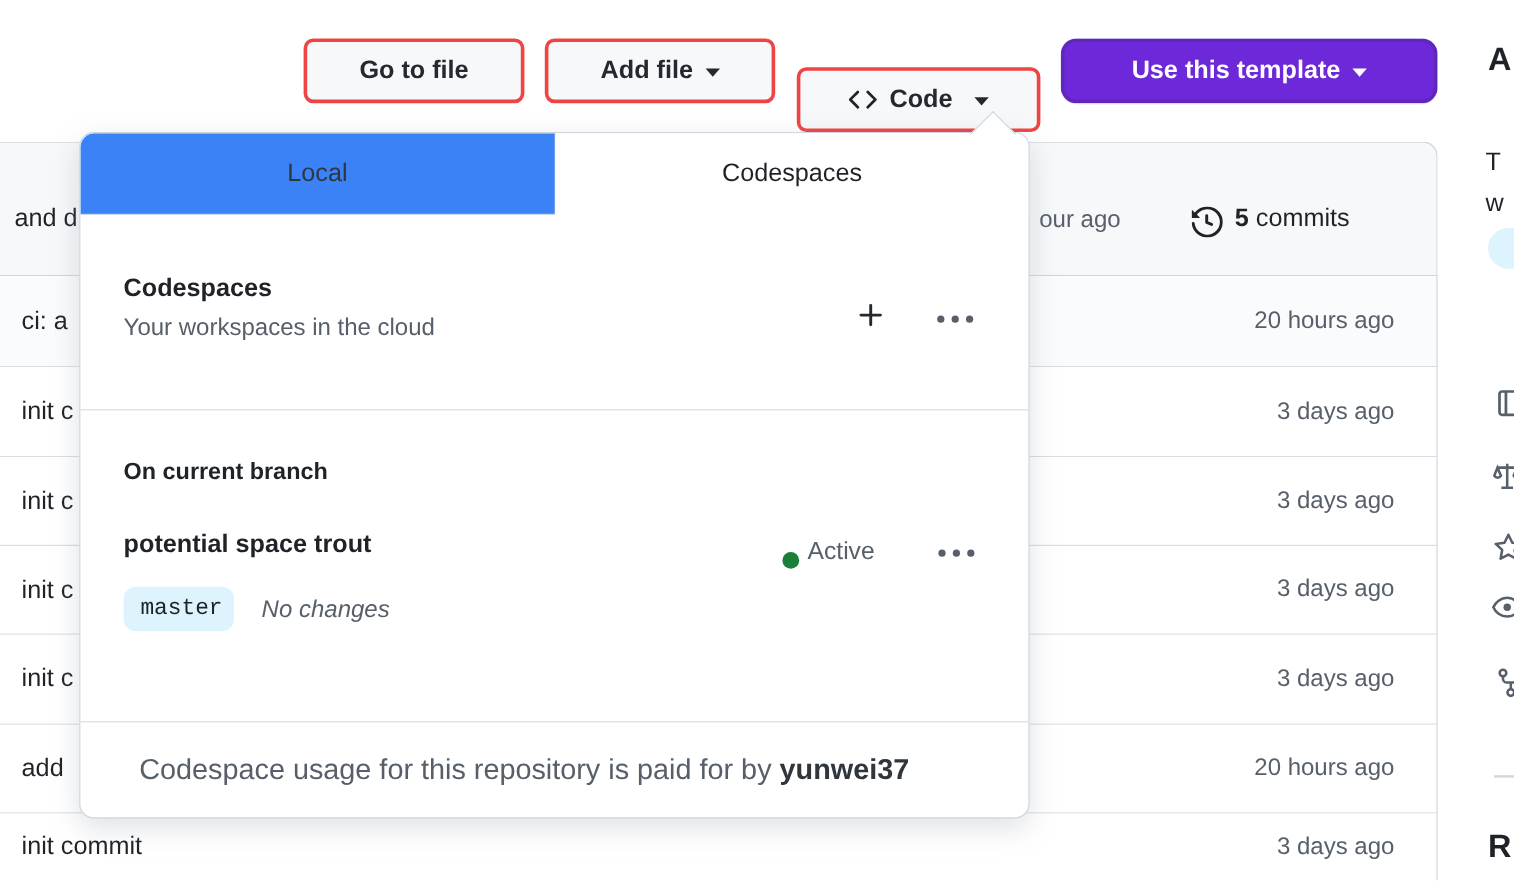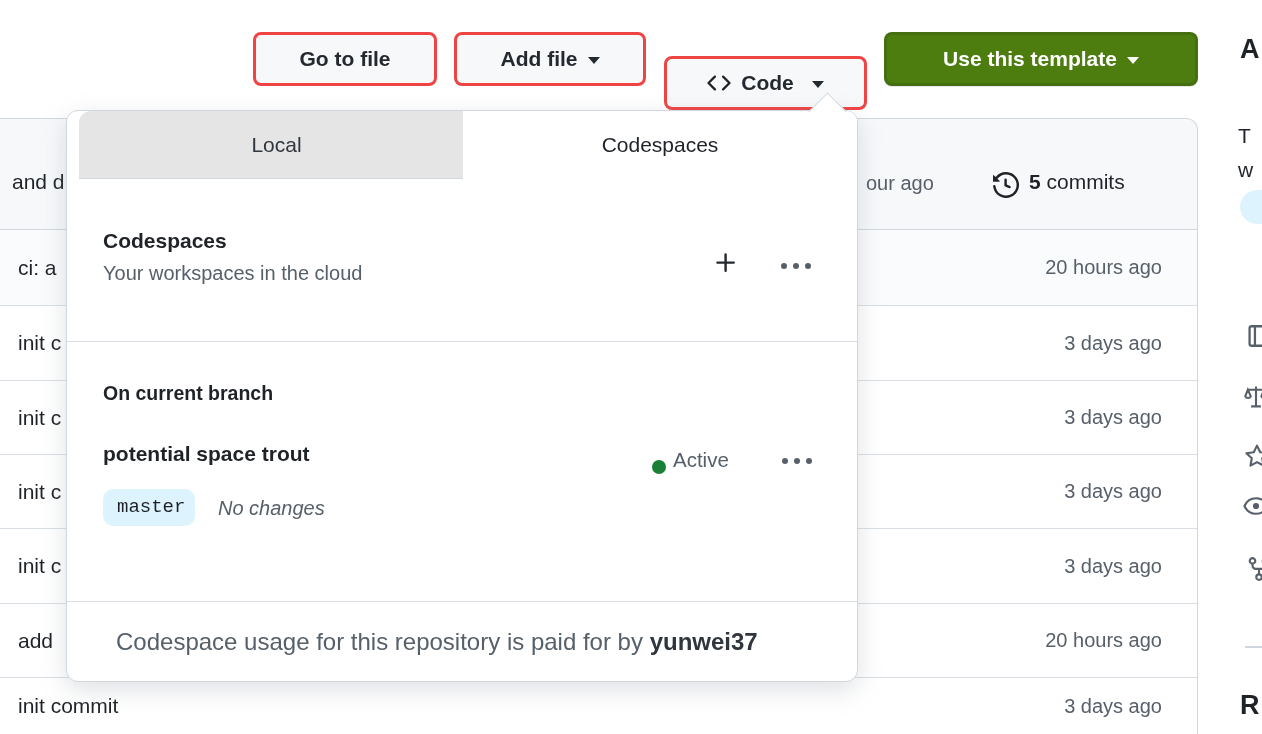--- a/index.html
+++ b/index.html
@@ -7,22 +7,22 @@
          font-family:"Liberation Sans",sans-serif;color:#1f2328;}
 
   
   .btn{position:absolute;top:32px;height:54px;box-sizing:border-box;
        display:flex;align-items:center;justify-content:center;gap:10px;
        background:#f6f8fa;border:3px solid #ef4444;border-radius:8px;
        font-size:21px;font-weight:600;color:#24292f;z-index:2;cursor:pointer;}
   .btn-goto{left:253px;width:184px;}
   .btn-addfile{left:454px;width:192px;}
   .btn-code{left:664px;width:203px;margin-top:24px;}
-  .btn-template{left:884px;width:314px;background:#4d7c0f;border-color:rgba(27,31,36,.15);
-                color:#fff;box-shadow:0 1px 0 rgba(27,31,36,.1);}
+  .btn-template{left:884px;width:314px;background:#6d28d9;border-color:rgba(27,31,36,.15);
+                color:#fff;box-shadow:0 1px 0 rgba(27,31,36,.1);border-radius:13px;}
   .caret{width:0;height:0;border-left:6px solid transparent;border-right:6px solid transparent;
          border-top:7px solid currentColor;margin-top:3px;}
 
   
   .commit-bar{position:absolute;left:0;top:118px;width:1198px;height:112px;box-sizing:border-box;
       background:#f6f8fa;border-top:1px solid #d0d7de;border-bottom:1px solid #d0d7de;
       border-right:1px solid #d0d7de;border-top-right-radius:12px;z-index:1;}
   .commit-msg{position:absolute;left:0;top:51px;font-size:21px;color:#1f2328;white-space:nowrap;padding-left:12px;}
   .commit-time{position:absolute;left:866px;top:53px;font-size:20px;color:#57606a;}
   .commit-history{position:absolute;left:993px;top:53px;}
@@ -51,21 +51,21 @@
   .sb-rel{left:1240px;top:690px;font-size:27px;font-weight:700;}
 
   
   .panel{position:absolute;left:66px;top:110px;width:792px;height:572px;box-sizing:border-box;
          background:#fff;border:1px solid #d0d7de;border-radius:12px;z-index:30;
          box-shadow:0 8px 24px rgba(140,149,159,.28);overflow:hidden;}
   .notch{position:absolute;left:814px;top:98px;width:26px;height:26px;background:#fff;
          border-top:1px solid #d0d7de;border-left:1px solid #d0d7de;transform:rotate(45deg);z-index:31;}
   .tab{position:absolute;top:0;height:68px;box-sizing:border-box;display:flex;align-items:center;
        justify-content:center;font-size:21px;color:#30363d;cursor:pointer;}
-  .tab-local{left:12px;width:396px;background:#e5e5e5;border-right:1px solid #d0d7de;
+  .tab-local{left:0;width:396px;background:#3b82f6;border-right:1px solid #d0d7de;
              border-bottom:1px solid #d0d7de;border-top-left-radius:12px;text-align:center;}
   .tab-codespaces{left:396px;width:394px;background:#fff;color:#1f2328;}
   .p-title{position:absolute;left:36px;top:118px;font-size:21px;font-weight:700;}
   .p-sub{position:absolute;left:36px;top:151px;font-size:20px;color:#57606a;}
   .p-plus{position:absolute;left:646px;top:139px;cursor:pointer;color:#24292f;}
   .dots{position:absolute;display:flex;gap:6px;cursor:pointer;}
   .dots i{width:6px;height:6px;border-radius:50%;background:#57606a;}
   .k1{left:714px;top:152px;} .k2{left:715px;top:347px;}
   .pdiv{position:absolute;left:0;width:100%;height:1px;background:#d8dee4;}
   .pd1{top:230px;} .pd2{top:490px;}

